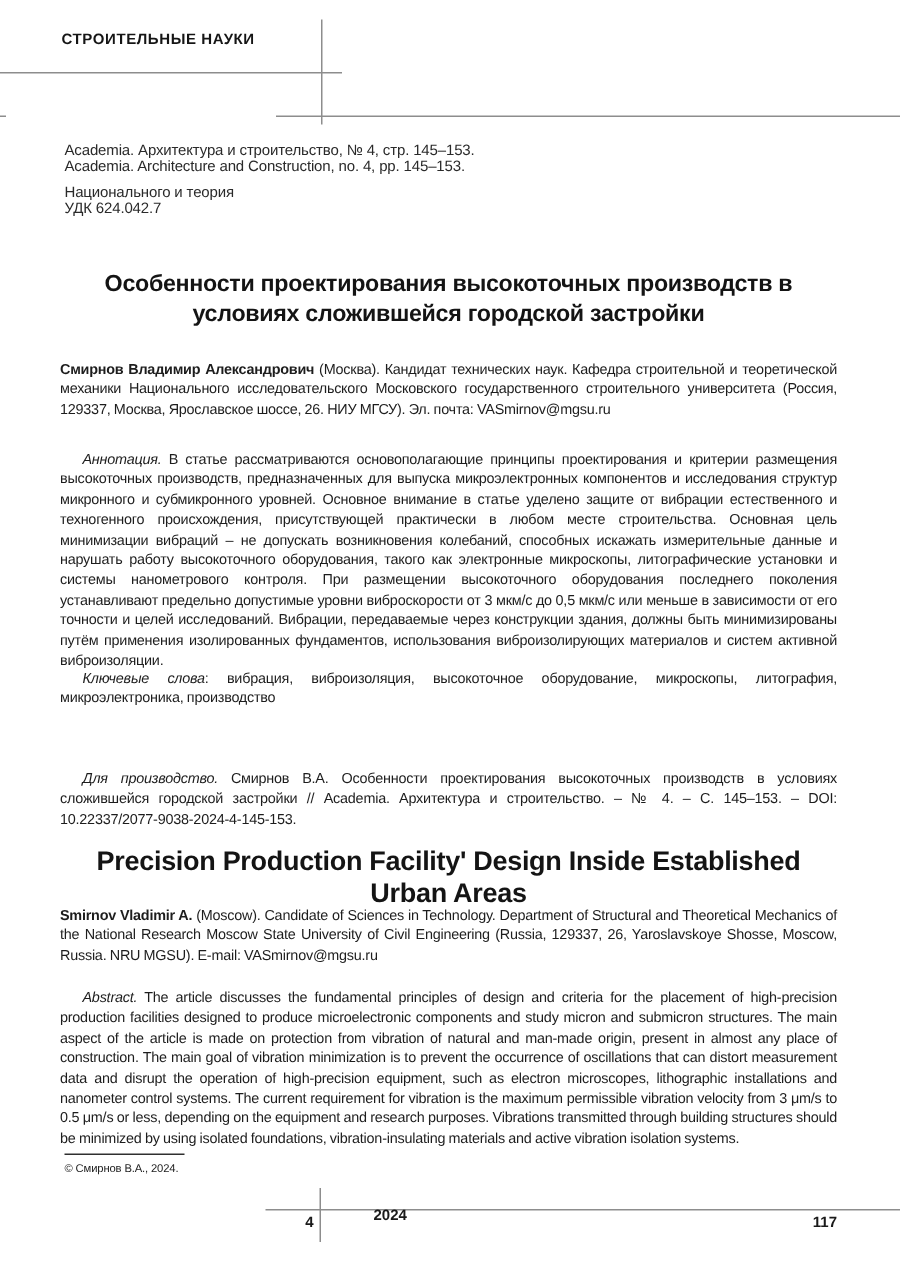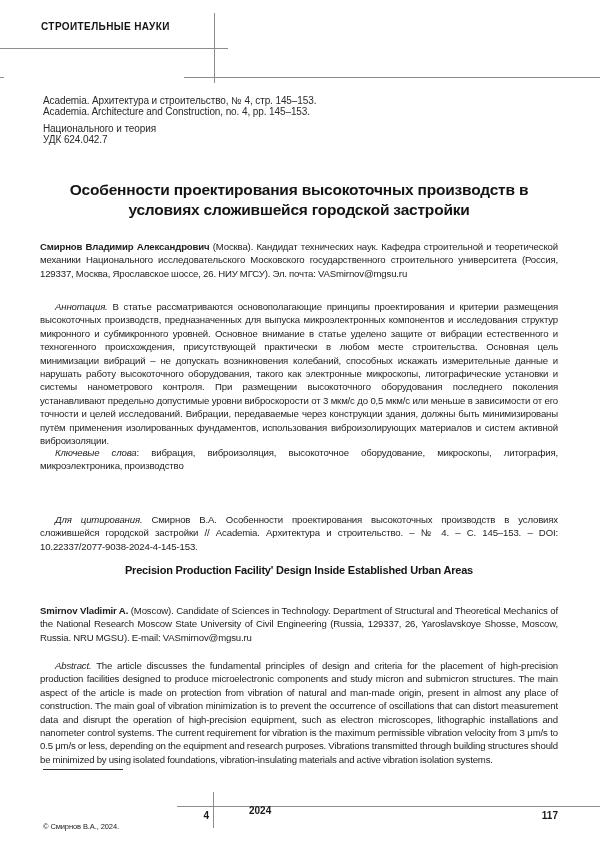--- a/index.html
+++ b/index.html
@@ -37,21 +37,21 @@
   .meta-2 { top:123px; }
   .meta div { white-space:nowrap; }
 
   .title-ru {
     position:absolute; left:40px; right:42px; top:180px;
     text-align:center; font-size:15.5px; font-weight:bold;
     line-height:20px; color:#141414; letter-spacing:-0.2px;
   }
   .title-en {
     position:absolute; left:40px; right:42px; top:564px;
-    text-align:center; font-size:11px; font-weight:bold;
+    text-align:center; font-size:18px; font-weight:bold;
     color:#141414; letter-spacing:-0.2px;
   }
   .para {
     position:absolute; left:40px; right:42px;
     font-size:9.6px; line-height:13.4px;
     text-align:justify; color:#1d1d1d;
     letter-spacing:-0.15px; word-spacing:-0.3px;
   }
   .para .lead-i { font-style:italic; }
   .para .lead-b { font-weight:bold; }
@@ -60,21 +60,21 @@
   .author-ru { top:240px; }
   .annotation { top:300px; }
   .keywords { top:446px; }
   .funding { top:490px; }
   .citation { top:513px; }
   .author-en { top:604px; }
   .abstract { top:659px; }
 
   .footnote {
     position:absolute; left:43px; top:774px;
-    font-size:7.5px; color:#222; letter-spacing:-0.1px;margin-top:48px;
+    font-size:7.5px; color:#222; letter-spacing:-0.1px;
   }
 
   .footer-issue {
     position:absolute; left:185px; width:24px; top:810px;
     text-align:right; font-size:10px; font-weight:bold; color:#1a1a1a;
   }
   .footer-year {
     position:absolute; left:219px; top:805px;
     font-size:10px; font-weight:bold; color:#1a1a1a;margin-left:30px;
   }
@@ -109,21 +109,21 @@
 
   <h1 class="title-ru" style="margin:0;">Особенности проектирования высокоточных производств в условиях сложившейся городской застройки</h1>
 
   <p class="para author-ru" style="margin:0;"><span class="lead-b">Смирнов Владимир Александрович</span><span> (Москва). Кандидат технических наук. Кафедра строительной и теоретической механики Национального исследовательского Московского государственного строительного университета (Россия, 129337, Москва, Ярославское шоссе, 26. НИУ МГСУ). Эл. почта: VASmirnov@mgsu.ru</span></p>
 
   <p class="para annotation indent" style="margin:0;"><span class="lead-i">Аннотация.</span><span> В статье рассматриваются основополагающие принципы проектирования и критерии размещения высокоточных производств, предназначенных для выпуска микроэлектронных компонентов и исследования структур микронного и субмикронного уровней. Основное внимание в статье уделено защите от вибрации естественного и техногенного происхождения, присутствующей практически в любом месте строительства. Основная цель минимизации вибраций – не допускать возникновения колебаний, способных искажать измерительные данные и нарушать работу высокоточного оборудования, такого как электронные микроскопы, литографические установки и системы нанометрового контроля. При размещении высокоточного оборудования последнего поколения устанавливают предельно допустимые уровни виброскорости от 3 мкм/с до 0,5 мкм/с или меньше в зависимости от его точности и целей исследований. Вибрации, передаваемые через конструкции здания, должны быть минимизированы путём применения изолированных фундаментов, использования виброизолирующих материалов и систем активной виброизоляции.</span></p>
 
   <p class="para keywords indent" style="margin:0;"><span class="lead-i">Ключевые слова</span><span>: вибрация, виброизоляция, высокоточное оборудование, микроскопы, литография, микроэлектроника, производство</span></p>
 
 
-  <p class="para citation indent" style="margin:0;"><span class="lead-i">Для цитирования.</span><span> Смирнов В.А. Особенности проектирования высокоточных производств в условиях сложившейся городской застройки // Academia. Архитектура и строительство. – № 4. – С. 145–153. – DOI: 10.22337/2077-9038-2024-4-145-153.</span></p>
+  <p class="para citation indent" style="margin:0;"><span class="lead-i">Для производство.</span><span> Смирнов В.А. Особенности проектирования высокоточных производств в условиях сложившейся городской застройки // Academia. Архитектура и строительство. – № 4. – С. 145–153. – DOI: 10.22337/2077-9038-2024-4-145-153.</span></p>
 
   <h2 class="title-en" style="margin:0;">Precision Production Facility' Design Inside Established Urban Areas</h2>
 
   <p class="para author-en" style="margin:0;"><span class="lead-b">Smirnov Vladimir A.</span><span> (Moscow). Candidate of Sciences in Technology. Department of Structural and Theoretical Mechanics of the National Research Moscow State University of Civil Engineering (Russia, 129337, 26, Yaroslavskoye Shosse, Moscow, Russia. NRU MGSU). E-mail: VASmirnov@mgsu.ru</span></p>
 
   <p class="para abstract indent" style="margin:0;"><span class="lead-i">Abstract.</span><span> The article discusses the fundamental principles of design and criteria for the placement of high-precision production facilities designed to produce microelectronic components and study micron and submicron structures. The main aspect of the article is made on protection from vibration of natural and man-made origin, present in almost any place of construction. The main goal of vibration minimization is to prevent the occurrence of oscillations that can distort measurement data and disrupt the operation of high-precision equipment, such as electron microscopes, lithographic installations and nanometer control systems. The current requirement for vibration is the maximum permissible vibration velocity from 3 μm/s to 0.5 μm/s or less, depending on the equipment and research purposes. Vibrations transmitted through building structures should be minimized by using isolated foundations, vibration-insulating materials and active vibration isolation systems.</span></p>
 
   <div class="footnote">© Смирнов В.А., 2024.</div>
 
   <div class="footer-issue">4</div>

